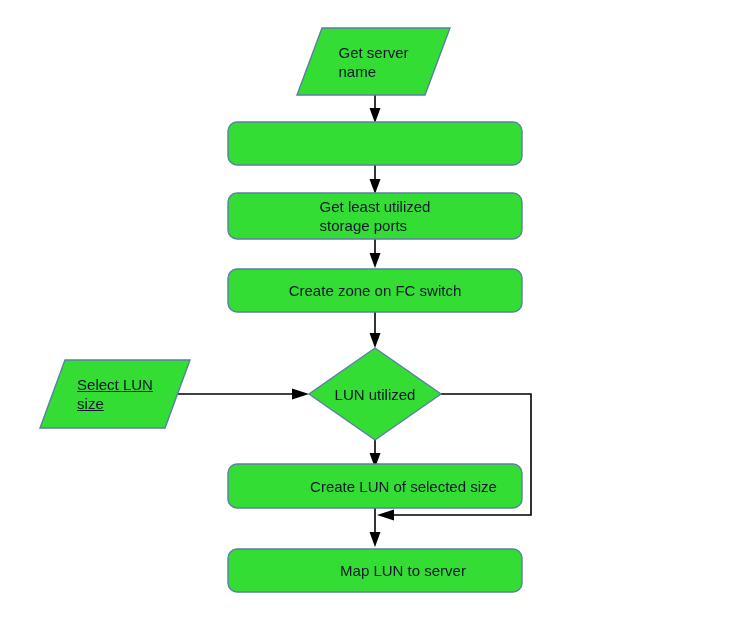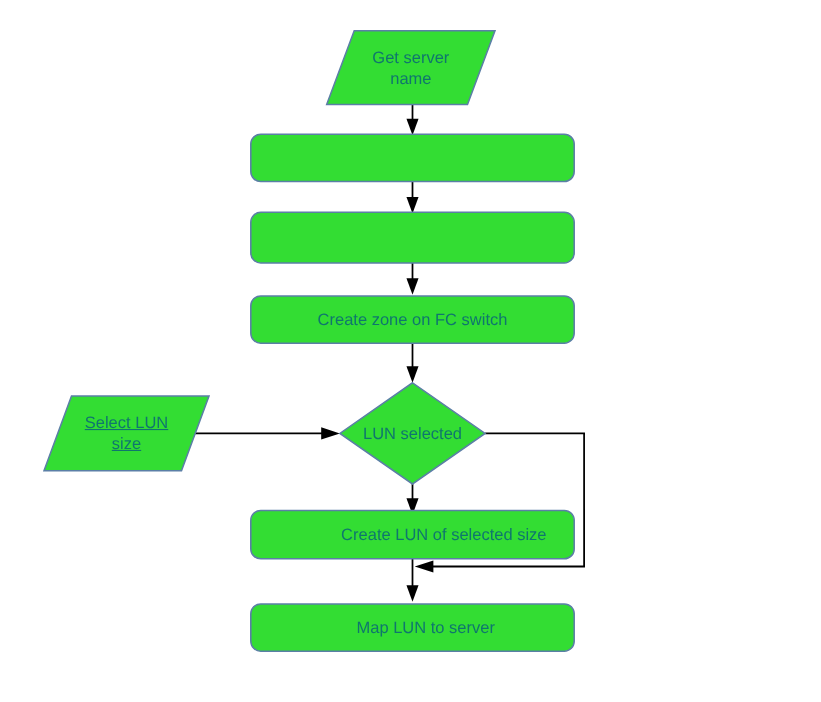--- a/index.html
+++ b/index.html
@@ -36,22 +36,22 @@
   }
   .arrow-head {
     fill: #000000;
     stroke: none;
   }
   .node-label {
     position: absolute;
     display: flex;
     align-items: center;
     justify-content: center;
-    text-align: center;
-    color: #0f766e;
+    text-align: left;
+    color: #0f172a;
     font-family: "Liberation Sans", sans-serif;
     font-size: 15px;
     line-height: 19px;
     white-space: pre-line;
     pointer-events: none;
   }
 </style>
 </head>
 <body>
 
@@ -119,25 +119,27 @@
       <rect class="node-shape" x="228" y="464" width="294" height="44" rx="9" ry="9"></rect>
 
       <rect class="node-shape" x="228" y="549" width="294" height="43" rx="9" ry="9"></rect>
     </g>
   </svg>
 
   <div class="node-label" style="left:297px; top:28px; width:153px; height:67px;">Get server
 name</div>
 
 
+  <div class="node-label" style="left:228px; top:193px; width:294px; height:46px;">Get least utilized
+storage ports</div>
 
   <div class="node-label" style="left:228px; top:269px; width:294px; height:43px;">Create zone on FC switch</div>
 
   <div class="node-label" style="left:40px; top:360px; width:150px; height:68px;text-decoration:underline;">Select LUN
 size</div>
 
-  <div class="node-label" style="left:309px; top:348px; width:132px; height:92px;">LUN selected</div>
+  <div class="node-label" style="left:309px; top:348px; width:132px; height:92px;">LUN utilized</div>
 
   <div class="node-label" style="left:228px; top:464px; width:351px; height:44px;">Create LUN of selected size</div>
 
-  <div class="node-label" style="left:240px; top:549px; width:294px; height:43px;">Map LUN to server</div>
+  <div class="node-label" style="left:228px; top:549px; width:294px; height:43px;padding-left:28px;">Map LUN to server</div>
 
 </div>
 
 </body></html>

